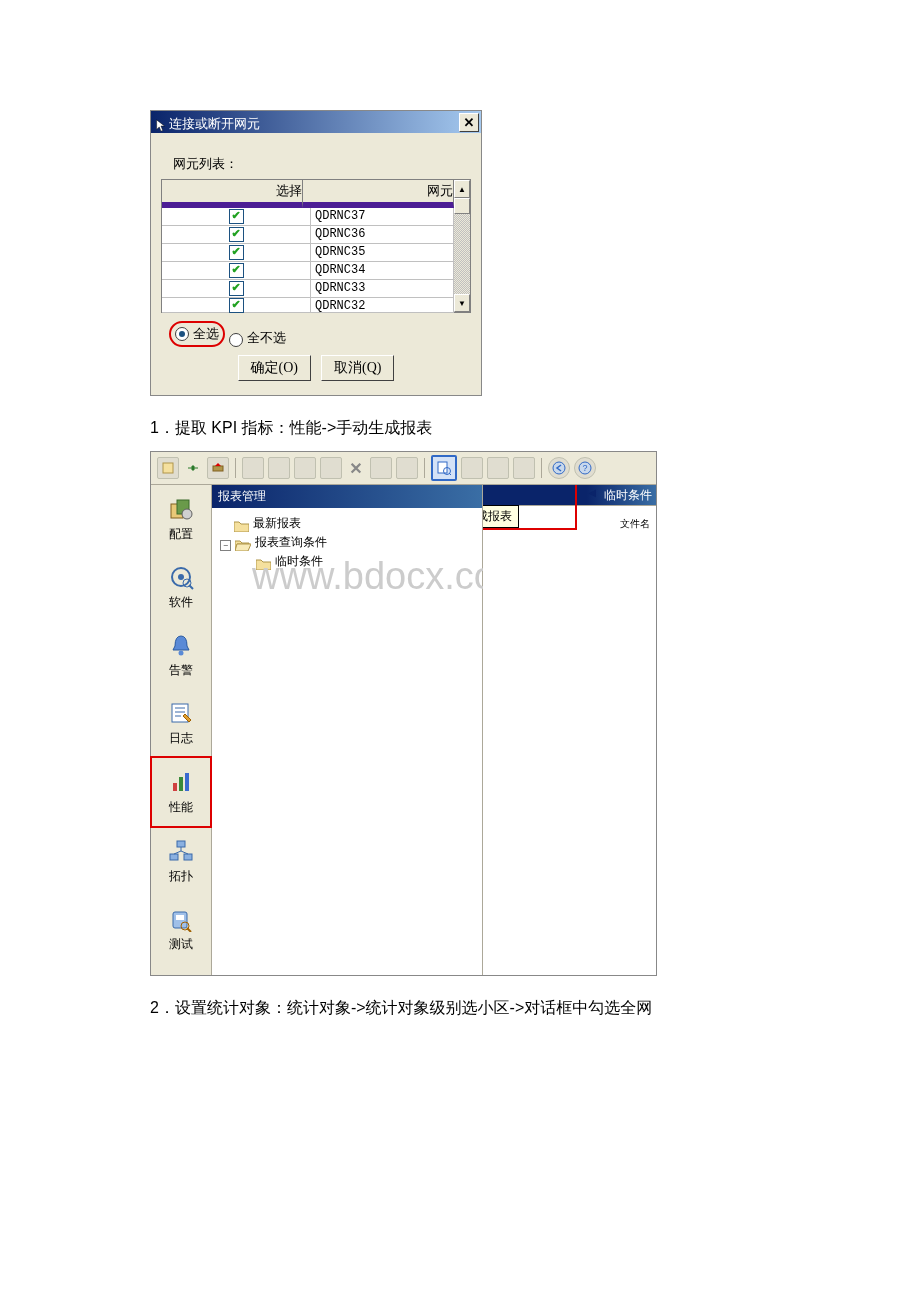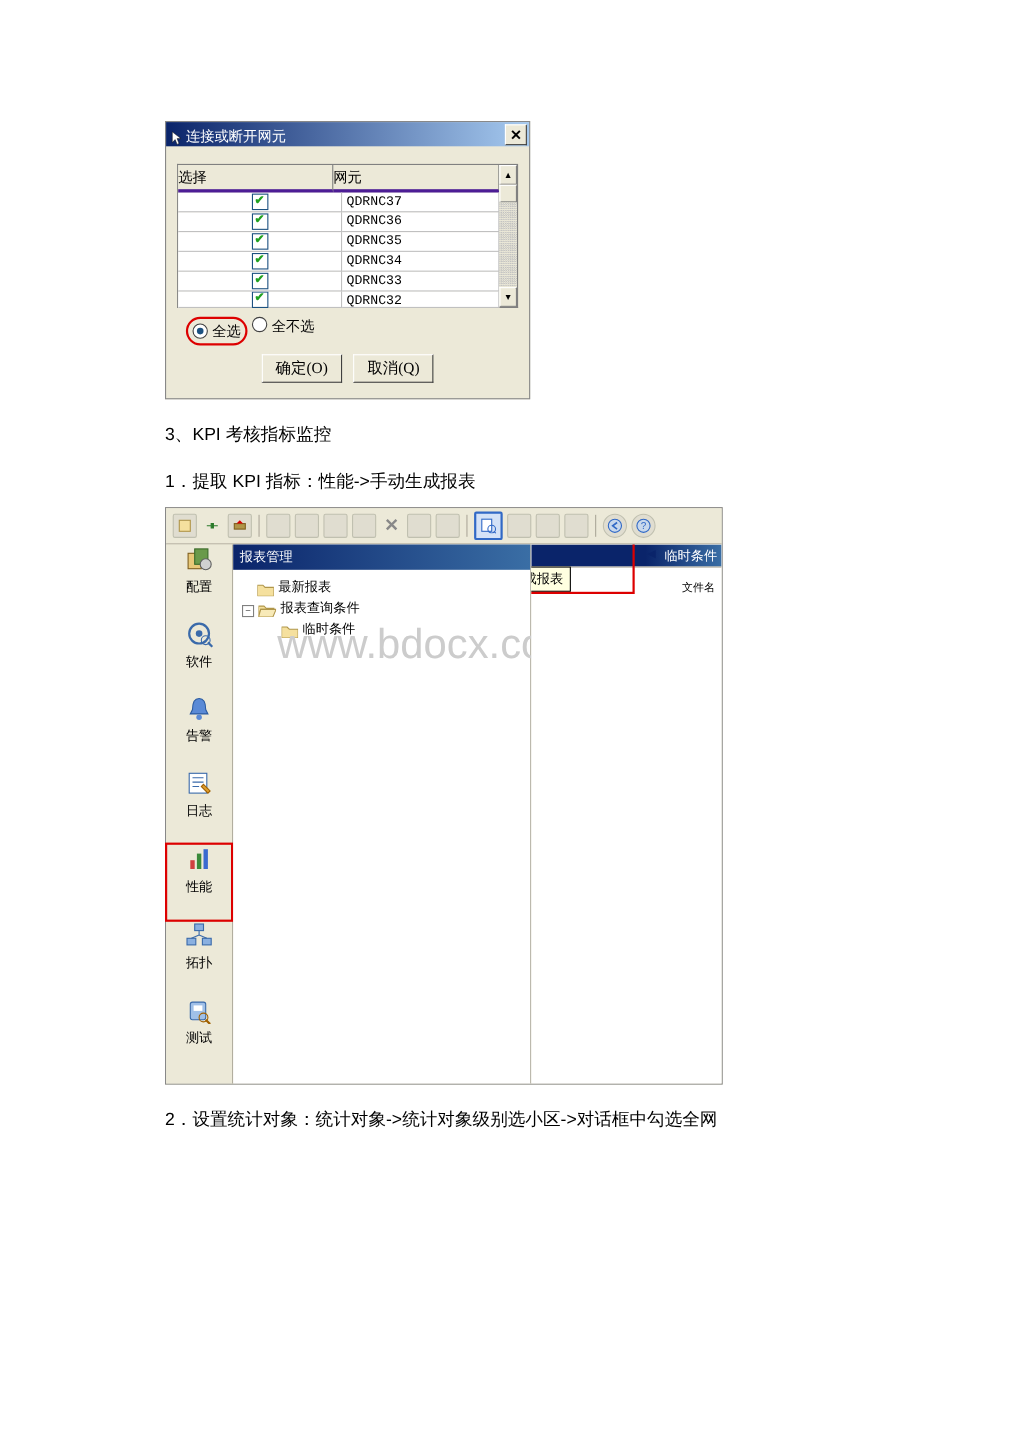--- a/index.html
+++ b/index.html
@@ -7,50 +7,50 @@
 .dialog{width:330px;border:1px solid #888;background:#ece9d8}
 .titlebar{height:22px;background:linear-gradient(to right,#0a246a,#a6caf0);color:#fff;font-family:"SimSun";font-size:13px;display:flex;align-items:flex-end;padding:0 2px 0 4px;position:relative}
 .titlebar .cursor-icon{width:12px;height:14px;display:inline-block;margin-right:2px}
 .titlebar .cursor-icon svg{width:100%;height:100%}
 .closebtn{width:18px;height:17px;background:#ece9d8;border:1px solid #fff;border-right-color:#404040;border-bottom-color:#404040;position:absolute;right:2px;top:2px;display:flex;align-items:center;justify-content:center;font-family:Arial;font-weight:bold;font-size:13px;color:#000;line-height:1}
 .dlg-body{padding:16px 10px 10px 10px;font-family:"SimSun";font-size:13px}
 .listlabel{margin:6px 2px 6px 12px}
 .tablewrap{display:flex;border-top:1px solid #808080;border-left:1px solid #808080}
 .table{flex:1}
 .hdr{display:flex;background:#ece9d8}
-.hdr .cell{border-right:1px solid #808080;border-bottom:3px solid #4c1d95;text-align:left;padding:2px 0}
+.hdr .cell{border-right:1px solid #808080;border-bottom:6px solid #4c1d95;text-align:right;padding:2px 0}
 .col1{width:140px}
 .col2{flex:1}
 .row{display:flex;background:#fff}
 .row .cell{border-right:1px solid #c0c0c0;border-bottom:1px solid #c0c0c0;padding:1px 4px;font-family:"Courier New","SimSun";font-size:12px}
 .row .col1{display:flex;justify-content:center;align-items:center}
 .row .col2{text-align:left}
 .chk{width:13px;height:13px;border:1px solid #1c5180;background:#fff;display:flex;align-items:center;justify-content:center;color:#21a121;font-size:11px;font-weight:bold;line-height:1}
 .scrollbar{width:16px;background:#ece9d8;display:flex;flex-direction:column;border-right:1px solid #808080;border-bottom:1px solid #808080}
 .sb-btn{height:16px;background:#ece9d8;border:1px solid #fff;border-right-color:#808080;border-bottom-color:#808080;display:flex;align-items:center;justify-content:center;font-size:8px;color:#000}
 .sb-track{flex:1;background:repeating-conic-gradient(#c0c0c0 0 25%,#ece9d8 0 50%) 50%/2px 2px}
 .sb-thumb{height:14px;background:#ece9d8;border:1px solid #fff;border-right-color:#808080;border-bottom-color:#808080}
-.radiorow{display:flex;align-items:flex-start;gap:4px;margin:8px 0 8px 8px}
+.radiorow{display:flex;align-items:flex-end;gap:4px;margin:8px 0 8px 8px}
 .redcircle{border:2px solid #d00;border-radius:14px;padding:2px 4px;display:flex;align-items:center;gap:4px}
 .radio{width:12px;height:12px;border:1px solid #404040;border-radius:50%;background:#fff;display:flex;align-items:center;justify-content:center}
 .radio.checked::after{content:"";width:6px;height:6px;border-radius:50%;background:#1c5180}
 .btnrow{display:flex;justify-content:center;gap:10px;margin:6px 0 4px 0}
 .wbtn{background:#ece9d8;border:1px solid #fff;border-right-color:#404040;border-bottom-color:#404040;padding:3px 12px;font-family:"SimSun";font-size:14px}
 .para{margin:22px 0 12px 0;font-size:16px}
 .app{width:505px;border:1px solid #888;background:#ece9d8;margin-top:10px}
 .menubar{display:flex;gap:24px;padding:5px 14px;font-family:"SimSun";font-size:13px;border-bottom:1px solid #aca899}
 .menubar .und{text-decoration:underline}
 .toolbar{display:flex;align-items:center;gap:4px;padding:3px 6px;border-bottom:1px solid #aca899;background:#ece9d8}
 .tbicon{width:20px;height:20px;background:#e0ddd0;border:1px solid #c0c0b0;border-radius:2px;display:flex;align-items:center;justify-content:center}
 .tbicon.highlight{border:2px solid #3169c6;width:22px;height:22px;background:#d4e2f7}
 .tbicon svg{width:14px;height:14px}
 .tbsep{width:1px;height:20px;background:#aca899;margin:0 2px}
 .app-main{display:flex;height:490px}
 .sidebar{width:60px;background:#ece9d8;border-right:1px solid #aca899;display:flex;flex-direction:column}
-.sbitem{height:68px;display:flex;flex-direction:column;align-items:center;justify-content:flex-start;gap:4px;font-family:"SimSun";font-size:12px}
+.sbitem{height:68px;display:flex;flex-direction:column;align-items:center;justify-content:center;gap:4px;font-family:"SimSun";font-size:12px}
 .sbitem .ico{width:28px;height:26px;display:flex;align-items:center;justify-content:center}
 .sbitem .ico svg{width:100%;height:100%}
 .redbox{border:2px solid #d00;margin:-1px}
 .treepane{width:270px;background:#fff;border-right:1px solid #aca899;position:relative}
 .treehdr{background:linear-gradient(to right,#0a246a,#3a6ea5);color:#fff;font-family:"SimSun";font-size:12px;padding:3px 6px}
 .tree{padding:6px 8px;font-family:"SimSun";font-size:12px;color:#000}
 .treerow{display:flex;align-items:flex-end;gap:4px;padding:1px 0}
 .indent1{padding-left:14px}
 .indent2{padding-left:36px}
 .treeexp{width:9px;height:9px;border:1px solid #808080;display:flex;align-items:center;justify-content:center;font-size:9px;line-height:1;color:#000;background:#fff}
@@ -74,20 +74,21 @@
     <div class="titlebar">
       <span class="cursor-icon">
         <svg viewBox="0 0 12 16">
             <path d="M1 1 L1 12 L4 9 L6 14 L8 13 L6 8 L10 8 Z" fill="#fff" stroke="#000" stroke-width="0.5"></path>
           </svg>
       </span>
       <span>连接或断开网元</span>
       <div class="closebtn">✕</div>
     </div>
     <div class="dlg-body">
+      <div class="listlabel">网元列表：</div>
       <div class="tablewrap">
         <div class="table">
           <div class="hdr">
             <div class="cell col1">选择</div>
             <div class="cell col2">网元</div>
           </div>
           <div class="row">
               <div class="cell col1">
                 <div class="chk">✔</div>
               </div>
@@ -139,21 +140,20 @@
         <span class="radio"></span>
         <span>全不选</span>
       </div>
       <div class="btnrow">
         <div class="wbtn">确定(O)</div>
         <div class="wbtn">取消(Q)</div>
       </div>
     </div>
   </div>
 
-  <div class="para">3、KPI 考核指标监控</div>
   <div class="para" style="">1．提取 KPI 指标：性能-&gt;手动生成报表</div>
 
   <div class="app">
     <div class="toolbar">
       <div class="tbicon">
           <svg viewBox="0 0 14 14">
             <rect x="2" y="2" width="10" height="10" fill="#f5e09e" stroke="#b0964a"></rect>
           </svg>
         </div>
       <div class="tbicon" style="background:none;border:none">

